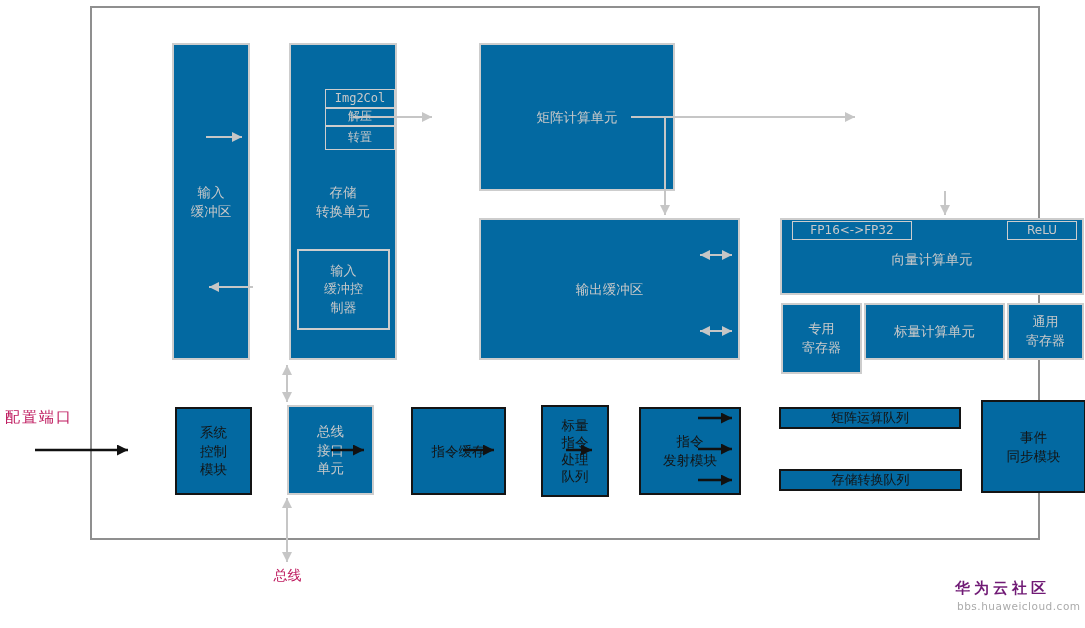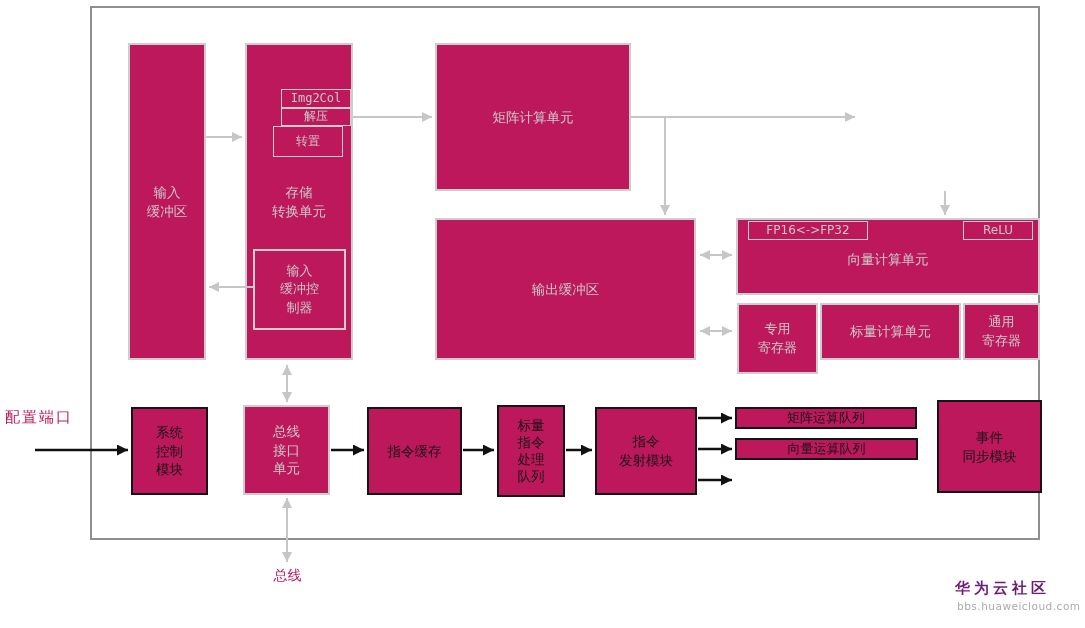--- a/index.html
+++ b/index.html
@@ -10,22 +10,22 @@
   }
   .canvas { position: relative; width: 1085px; height: 628px; background: #fff; }
 
   .frame {
     position: absolute; left: 90px; top: 6px; width: 950px; height: 534px;
     border: 2px solid #8f8f8f; background: transparent;
   }
 
   .blk {
     position: absolute; display: flex; align-items: center; justify-content: center;
-    text-align: center; white-space: pre-line; background: #be185d;
-    line-height: 1.4; font-size: 13.5px;
+    text-align: center; white-space: pre-line; background: #0369a1;
+    line-height: 1.4; font-size: 13.5px; margin-left: 44px;
   }
   .faded  { border: 2px solid #cdcdcd; color: #c9c9c9; }
   .active { border: 2px solid #141414; color: #141414; }
   .sub    { border-width: 1px; font-size: 12px; line-height: 1.1; }
   .queue  { font-size: 13px; }
 
   .lbl { position: absolute; white-space: pre; }
   .lbl-faded { color: #be185d; }
 
   .arrows { position: absolute; left: 0; top: 0; width: 1085px; height: 628px; pointer-events: none; }
@@ -41,21 +41,21 @@
   <div class="frame"></div>
 
   <div class="blk faded" style="left:128px;top:43px;width:78px;height:317px">输入
 缓冲区</div>
 
   <div class="blk faded" style="left:245px;top:43px;width:108px;height:317px">存储
 转换单元</div>
 
   <div class="blk faded sub" style="left:281px;top:89px;width:70px;height:19px;font-family:'DejaVu Sans Mono','Liberation Mono',monospace">Img2Col</div>
   <div class="blk faded sub" style="left:281px;top:108px;width:70px;height:18px">解压</div>
-  <div class="blk faded sub" style="left:273px;top:126px;width:70px;height:31px">转置</div>
+  <div class="blk faded sub" style="left:281px;top:126px;width:70px;height:24px">转置</div>
 
   <div class="blk faded" style="left:253px;top:249px;width:93px;height:81px;font-size:13px">输入
 缓冲控
 制器</div>
 
   <div class="blk faded" style="left:435px;top:43px;width:196px;height:148px">矩阵计算单元</div>
 
 
   <div class="blk faded" style="left:435px;top:218px;width:261px;height:142px">输出缓冲区</div>
 
@@ -81,21 +81,21 @@
 
   <div class="blk active" style="left:497px;top:405px;width:68px;height:92px;line-height:1.25">标量
 指令
 处理
 队列</div>
 
   <div class="blk active" style="left:595px;top:407px;width:102px;height:88px">指令
 发射模块</div>
 
   <div class="blk active queue" style="left:735px;top:407px;width:182px;height:22px">矩阵运算队列</div>
-  <div class="blk active queue" style="left:735px;top:438px;width:183px;height:22px">向量运算队列</div>
+  <div class="blk active queue" style="left:735px;top:469px;width:183px;height:22px">存储转换队列</div>
 
   <div class="blk active" style="left:937px;top:400px;width:105px;height:93px">事件
 同步模块</div>
 
   <div class="lbl lbl-faded" style="left:5px;top:408px;font-size:15px;letter-spacing:2px">配置端口</div>
 
   <div class="lbl lbl-faded" style="left:250px;top:567px;width:75px;text-align:center;font-size:14px">总线</div>
 
   <div class="lbl wm-title" style="left:955px;top:579px">华为云社区</div>
   <div class="lbl wm-url" style="left:957px;top:600px">bbs.huaweicloud.com</div>

